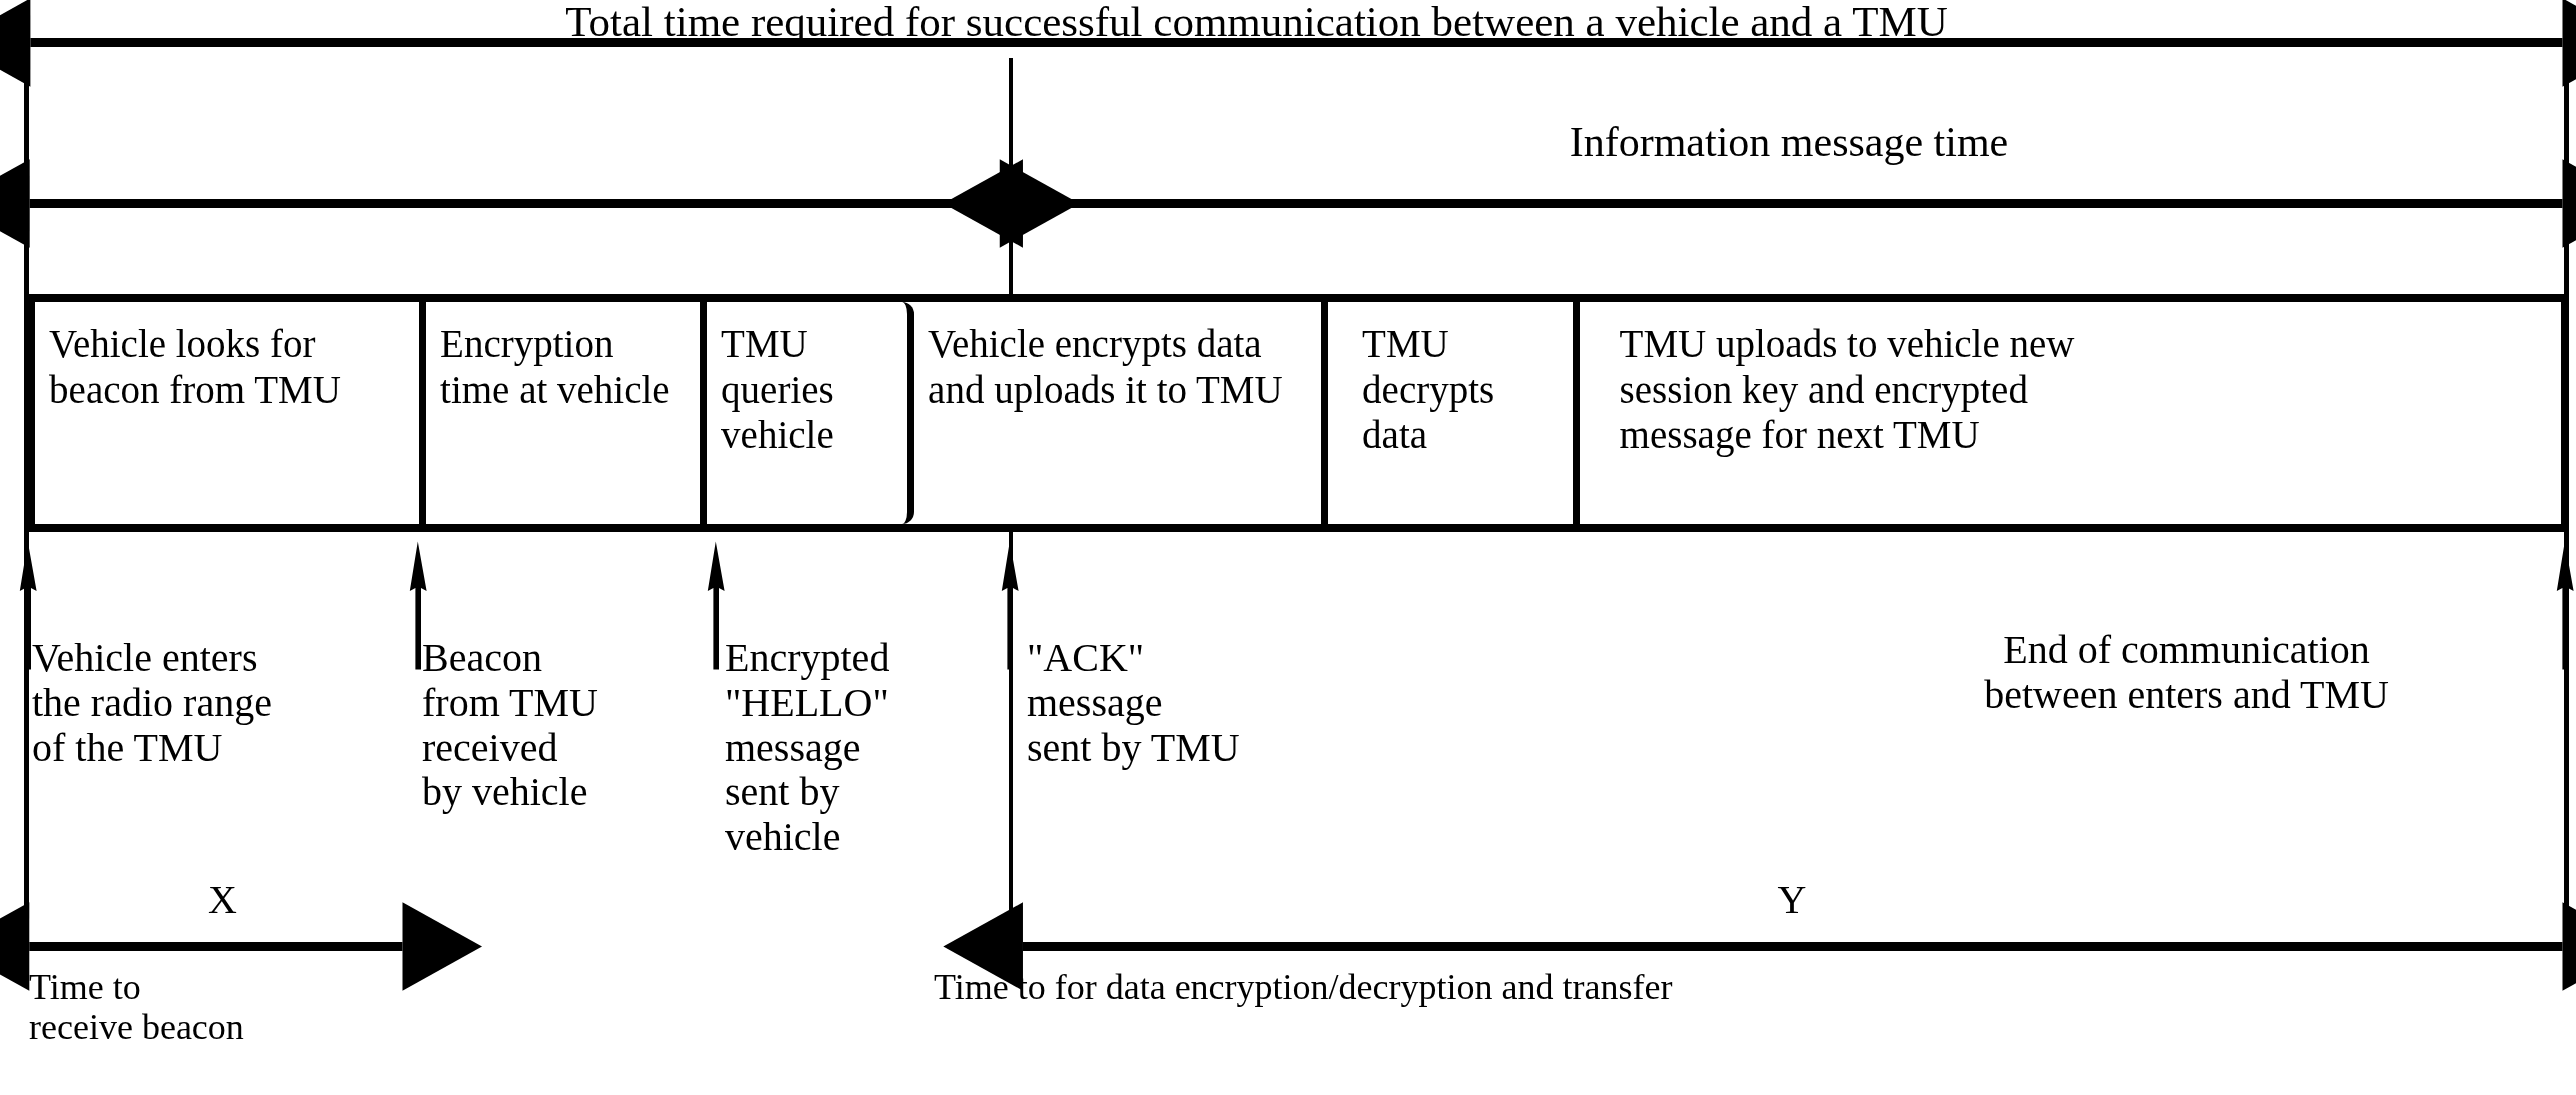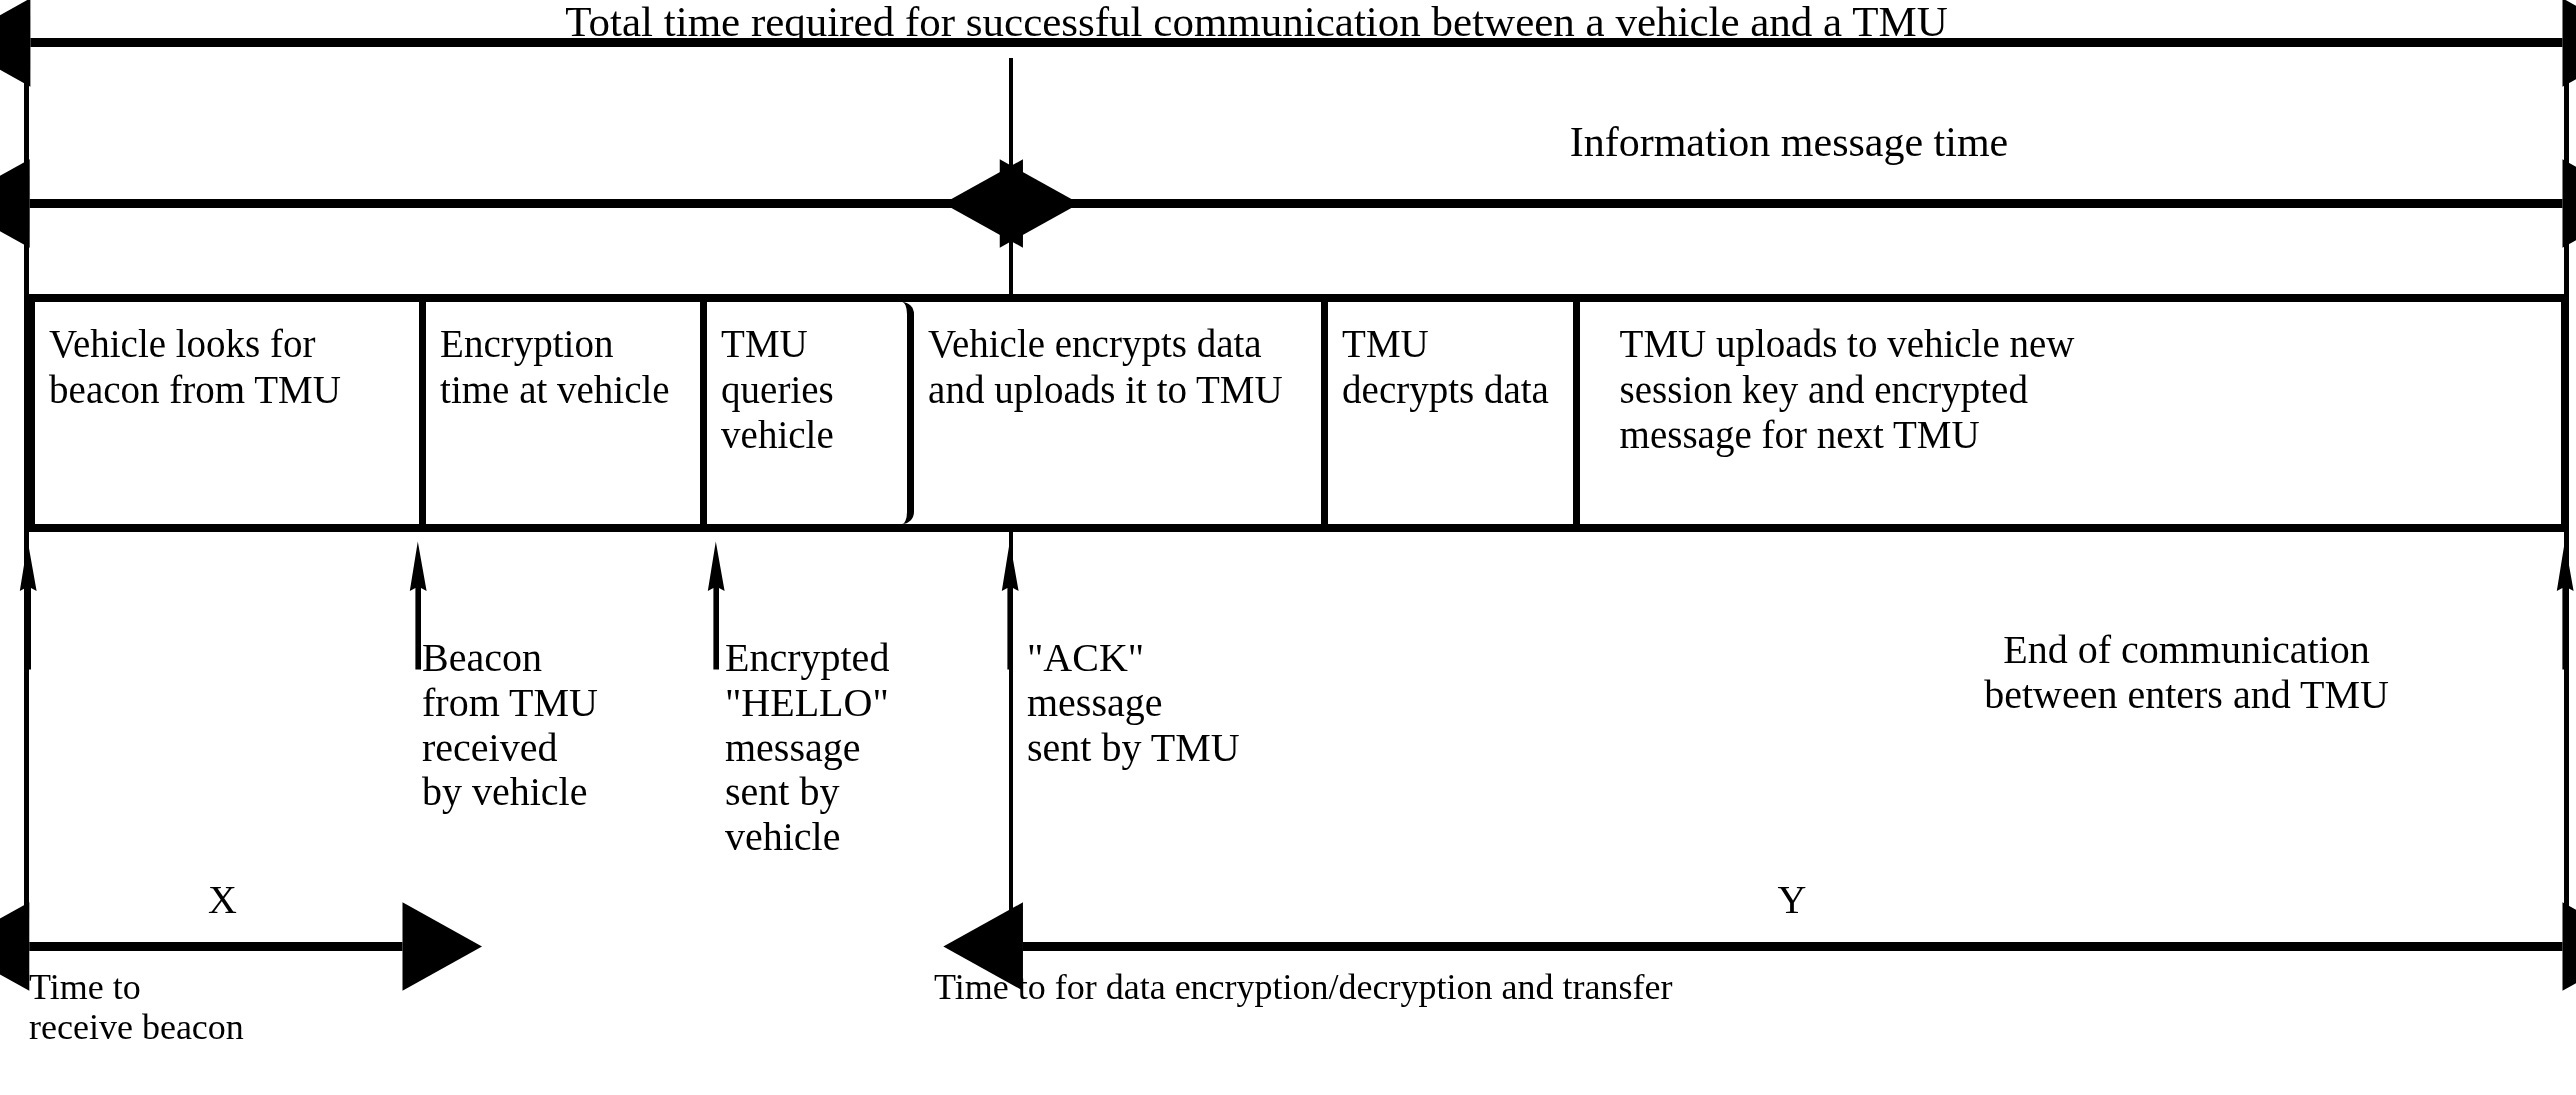--- a/index.html
+++ b/index.html
@@ -98,21 +98,21 @@
     <div class="cell" style="width:207px;border-radius:12px;">
       <div class="box-text">TMU
 queries
 vehicle</div>
     </div>
     <div class="cell" style="width:414px;">
       <div class="box-text">Vehicle encrypts
 data and uploads
 it to TMU</div>
     </div>
-    <div class="cell" style="width:252px;">
+    <div class="cell" style="width:232px;margin-left:20px;">
       <div class="box-text">TMU
 decrypts
 data</div>
     </div>
     <div class="cell" style="width:684px;">
       <div class="box-text" style="white-space:pre;">TMU uploads to vehicle new
 session key and encrypted
 message for next TMU</div>
     </div>
   </div>
@@ -126,20 +126,23 @@
   <svg style="left:707px;top:541px;width:24px;height:129px;" viewBox="0 0 30 160" width="24" height="129">
     <polygon points="11,0 22,62 15,58 15,160 8,160 8,58 1,62" fill="#000"></polygon>
   </svg>
   <svg style="left:1001px;top:541px;width:24px;height:129px;" viewBox="0 0 30 160" width="24" height="129">
     <polygon points="11,0 22,62 15,58 15,160 8,160 8,58 1,62" fill="#000"></polygon>
   </svg>
   <svg style="left:2556px;top:541px;width:24px;height:129px;" viewBox="0 0 30 160" width="24" height="129">
     <polygon points="11,0 22,62 15,58 15,160 8,160 8,58 1,62" fill="#000"></polygon>
   </svg>
 
+  <div class="txt note" style="left:32px;top:636px;width:403px;">Vehicle enters
+the radio range
+of the TMU</div>
 
   <div class="txt note" style="left:422px;top:636px;width:314px;">Beacon
 from TMU
 received
 by vehicle</div>
 
   <div class="txt note" style="left:725px;top:636px;width:290px;">Encrypted
 "HELLO"
 message
 sent by

